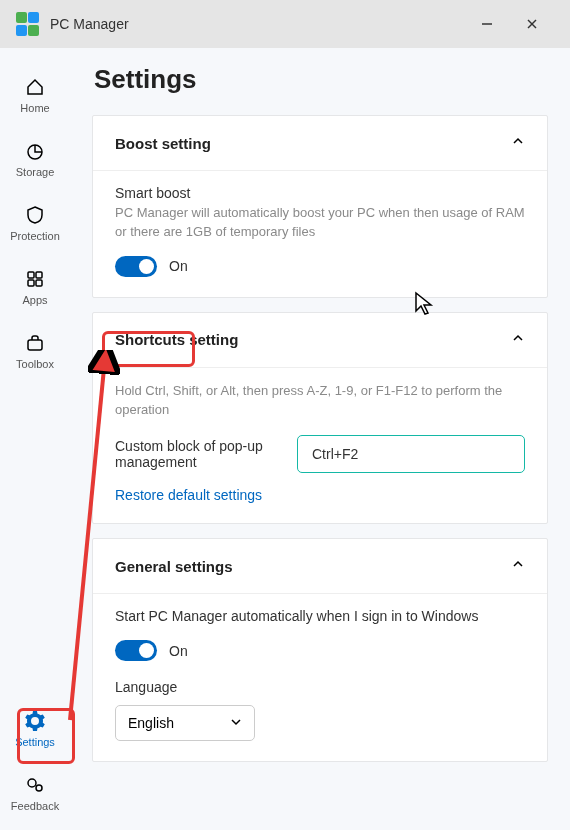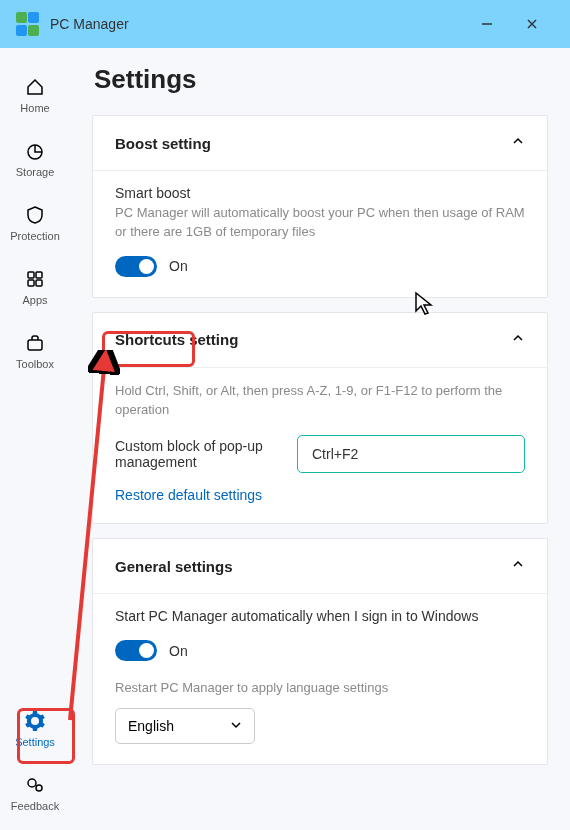--- a/index.html
+++ b/index.html
@@ -1,18 +1,18 @@
 <!DOCTYPE html>
 <html><head>
   <meta charset="utf-8">
   <style>
     * { margin: 0; padding: 0; box-sizing: border-box; font-family: 'Segoe UI', sans-serif; }
     body { width: 570px; height: 830px; background: #f6f8fb; overflow: hidden; position: relative; }
     
-    .titlebar { height: 48px; display: flex; align-items: center; padding: 0 16px; background: #7dd3fc; }
+    .titlebar { height: 48px; display: flex; align-items: center; padding: 0 16px; background: #e5e5e5; }
     .logo { width: 24px; height: 24px; margin-right: 10px; display: flex; flex-wrap: wrap; gap: 1px; }
     .logo-sq { width: 11px; height: 11px; border-radius: 2px; }
     .logo-sq:nth-child(1){ background: #4caf50; } .logo-sq:nth-child(2){ background: #2196f3; }
     .logo-sq:nth-child(3){ background: #2196f3; } .logo-sq:nth-child(4){ background: #4caf50; }
     .app-title { font-size: 14px; color: #333; flex: 1; }
     .win-btn { width: 45px; height: 32px; display: flex; align-items: center; justify-content: center; color: #333; cursor: pointer; }
     
     .layout { display: flex; height: calc(100% - 48px); }
     .sidebar { width: 70px; display: flex; flex-direction: column; align-items: center; padding-top: 20px; background: #f6f8fb; }
     .nav-item { width: 56px; display: flex; flex-direction: column; align-items: center; padding: 8px 0 6px; margin-bottom: 12px; cursor: pointer; border-radius: 6px; }
@@ -189,21 +189,21 @@
             </svg></span>
       </div>
       <div class="card-body">
         <div class="sub-title" style="font-size:14px;margin-bottom:16px">Start PC Manager automatically when I sign in to Windows</div>
         <div class="toggle-row" style="margin-top:0;margin-bottom:18px">
           <div class="toggle">
               <div class="toggle-knob"></div>
             </div>
           <span class="toggle-label">On</span>
         </div>
-        <div class="sub-desc">Restart PC Manager to apply language settings</div>
+        <div class="sub-title">Language</div>
         <div class="select">
           <span>English</span>
           <span><svg width="12" height="12">
                 <path d="M2 4 L6 8 L10 4"></path>
               </svg></span>
         </div>
       </div>
     </div>
   </div>
 </div>

